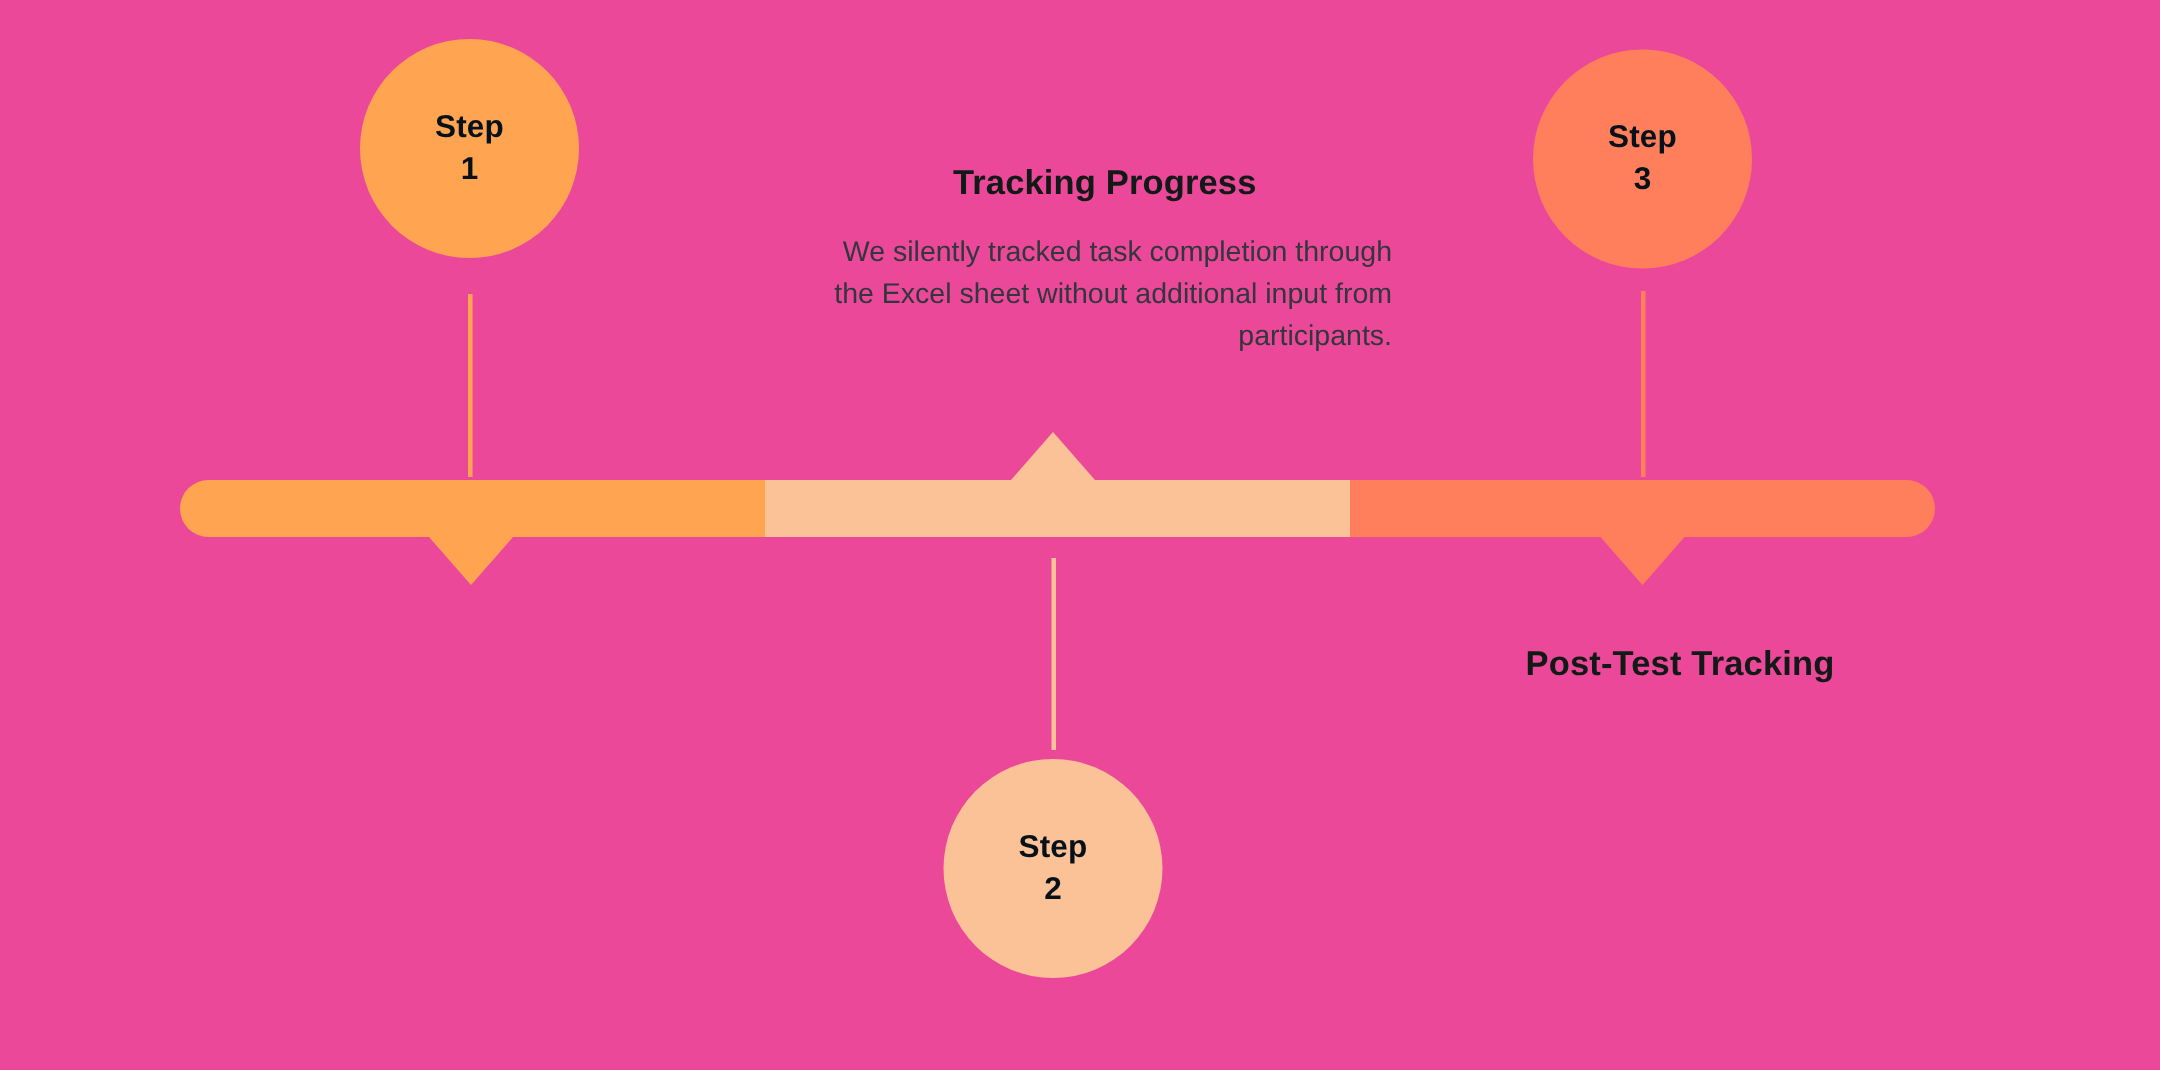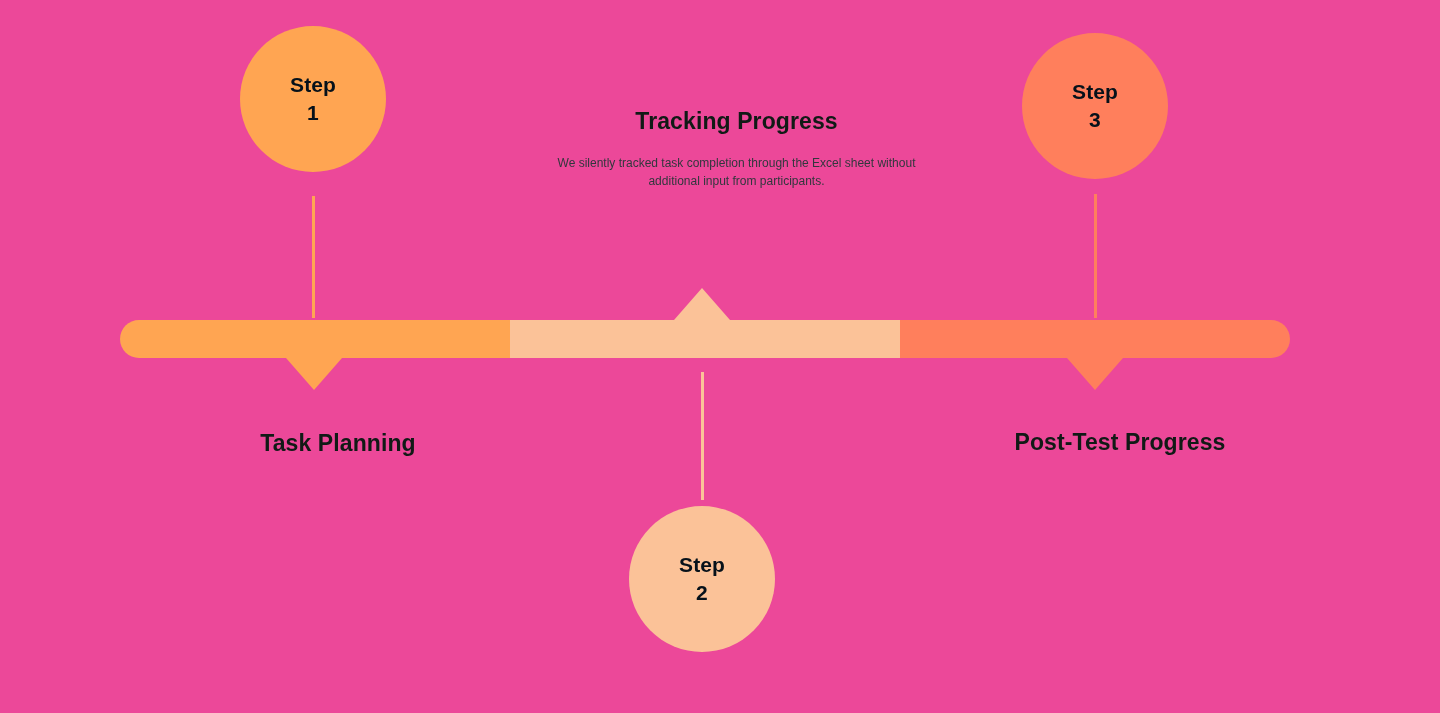--- a/index.html
+++ b/index.html
@@ -104,23 +104,24 @@
   }
   .block h3 {
     margin: 0;
     font-size: 23px;
     font-weight: bold;
     color: #111a16;
     letter-spacing: 0.1px;
   }
   .block p {
     margin: 0;
-    font-size: 12px;
+    font-size: 19px;
     line-height: 1.48;
     color: #31373d;
+    text-align: right;
   }
   .block.b1 h3 { margin-bottom: 20px; }
   .block.b2 h3 { margin-bottom: 20px; }
   .block.b3 h3 { margin-bottom: 22px; }
 </style>
 </head>
 <body>
 
 <div id="canvas" style="background: #ec4899;">
 
@@ -152,20 +153,19 @@
     <span>Step</span>
     <span class="num">2</span>
   </div>
 
   <div class="block b2" style="left:510px; top:108px; width:383px;margin-left:35px;">
     <h3>Tracking Progress</h3>
     <p>We silently tracked task completion through the Excel sheet without additional input from participants.</p>
   </div>
 
   <div class="block b1" style="left:126px; top:430px; width:424px;">
-    <h3>Task Planning</h3>
   </div>
 
   <div class="block b3" style="left:925px; top:429px; width:390px;">
-    <h3>Post-Test Progress</h3>
+    <h3>Post-Test Tracking</h3>
   </div>
 
 </div>
 
 </body></html>

